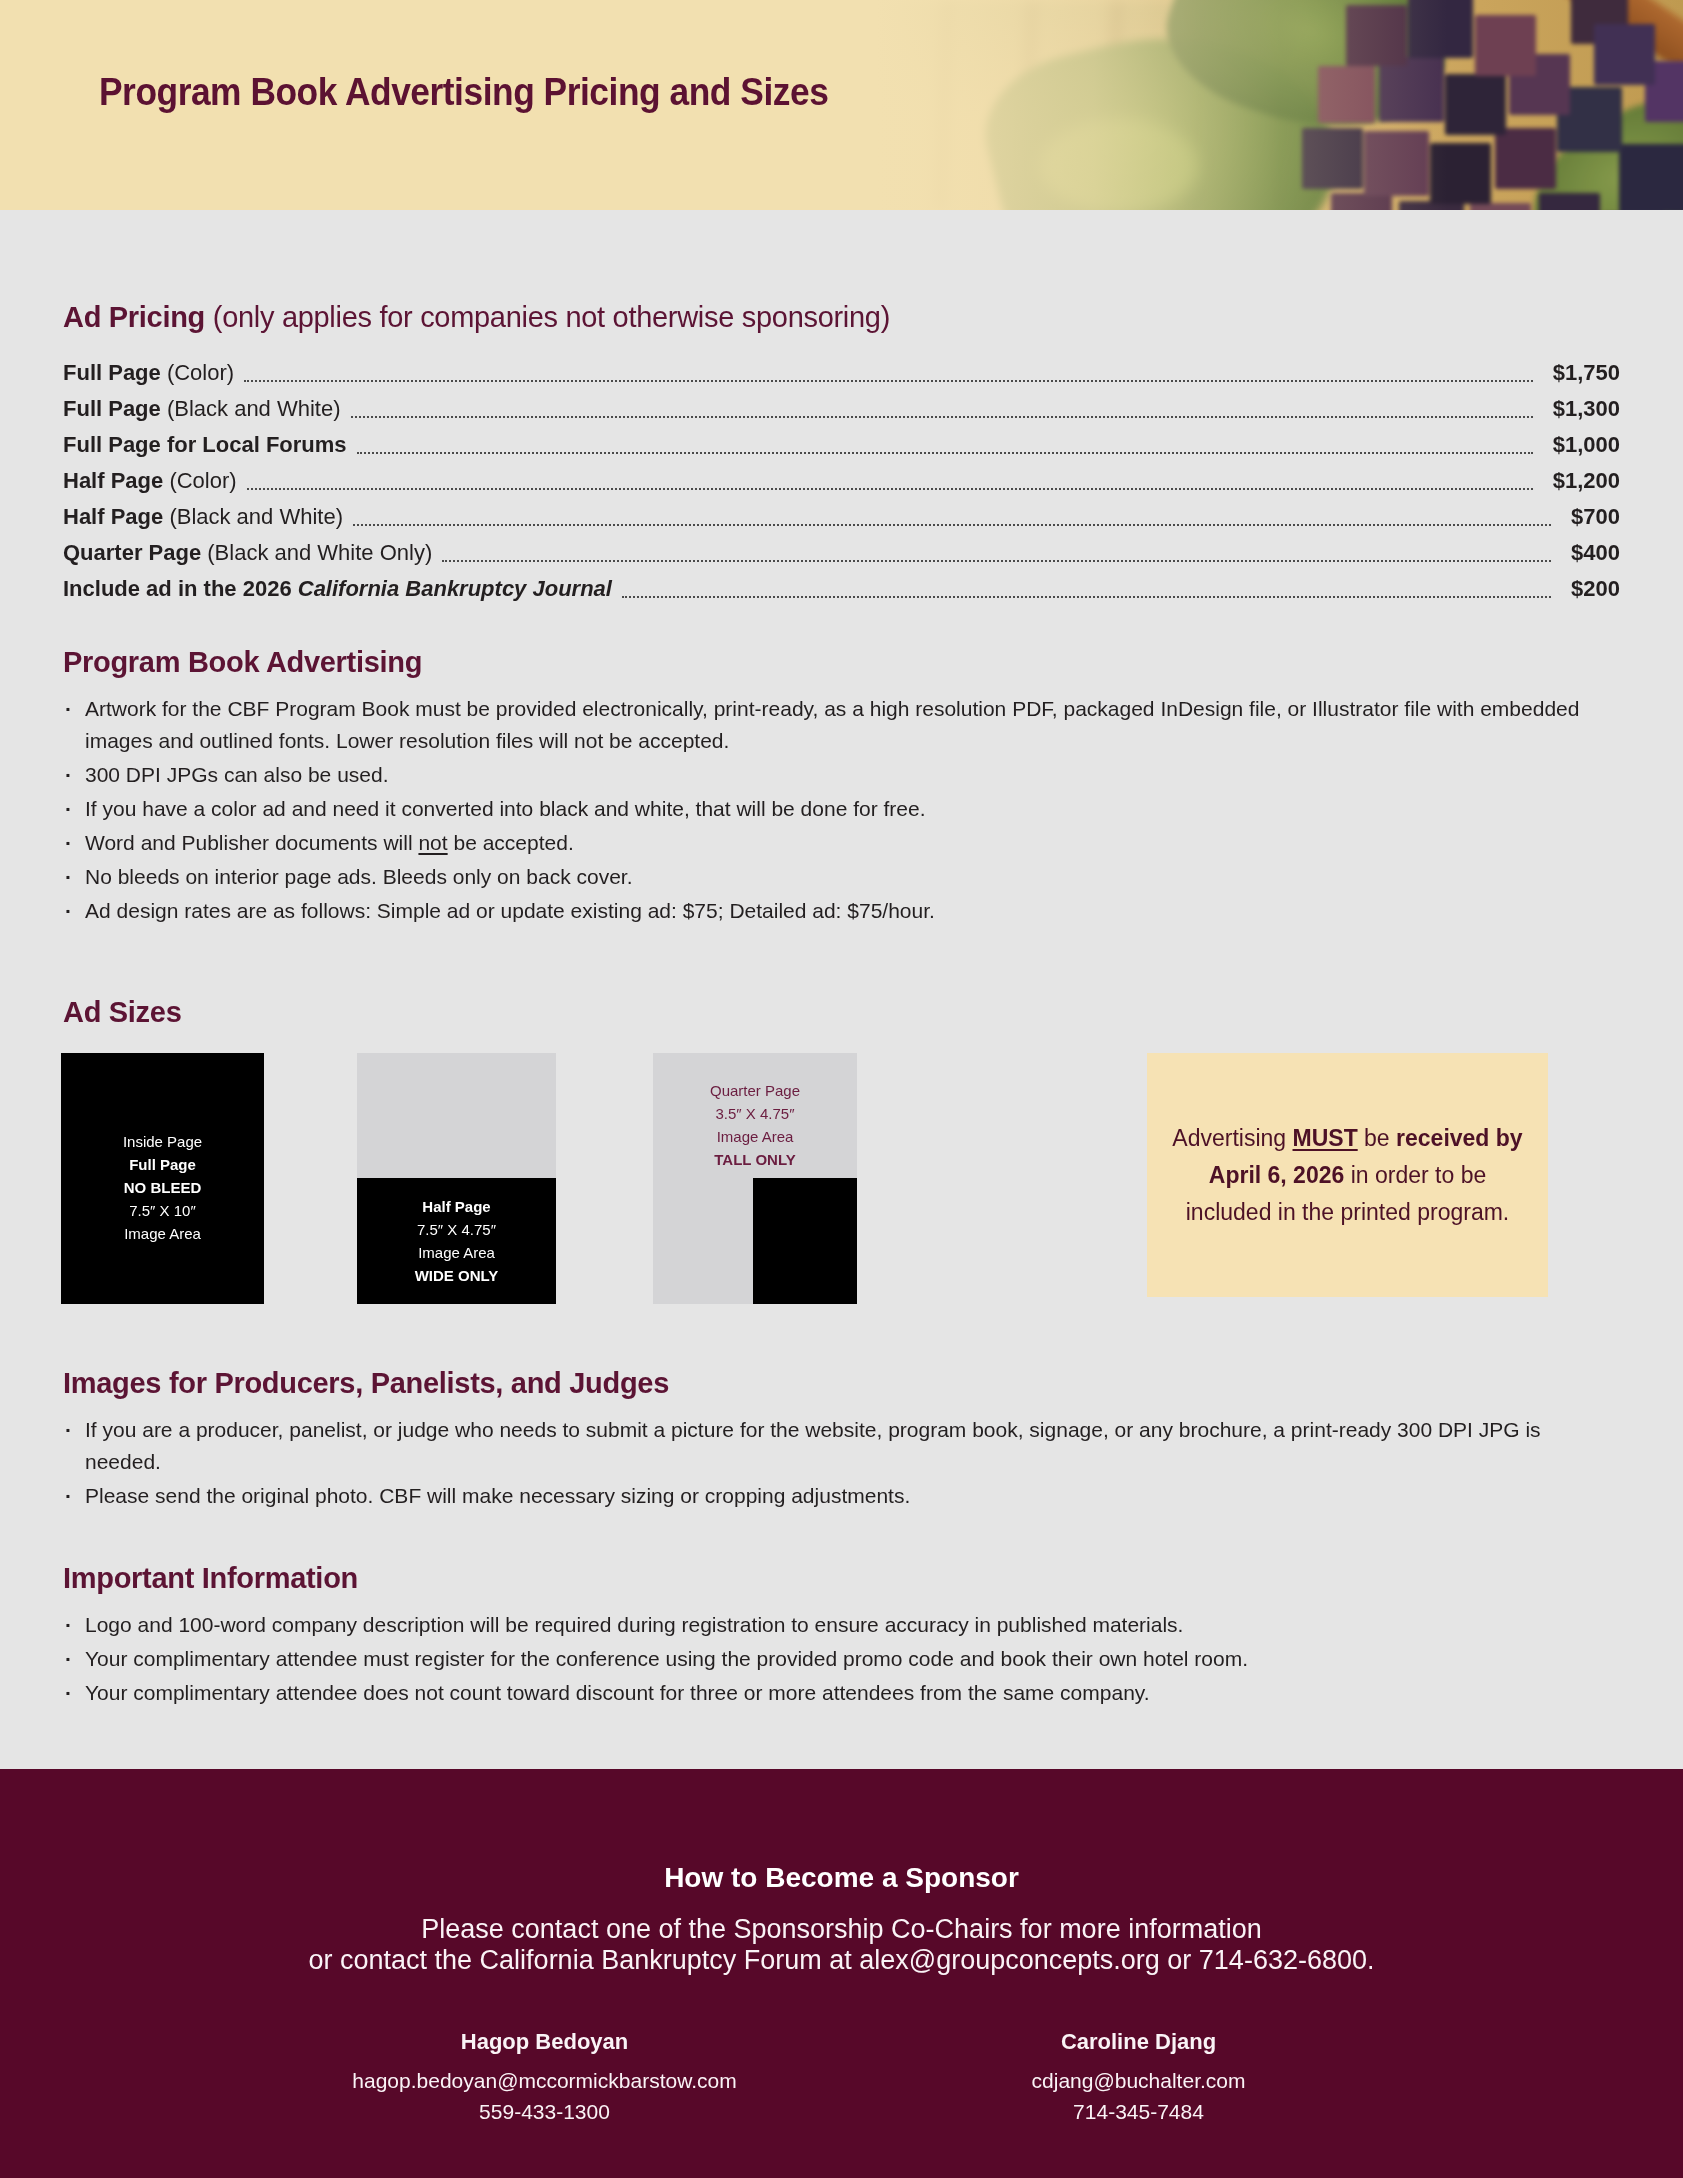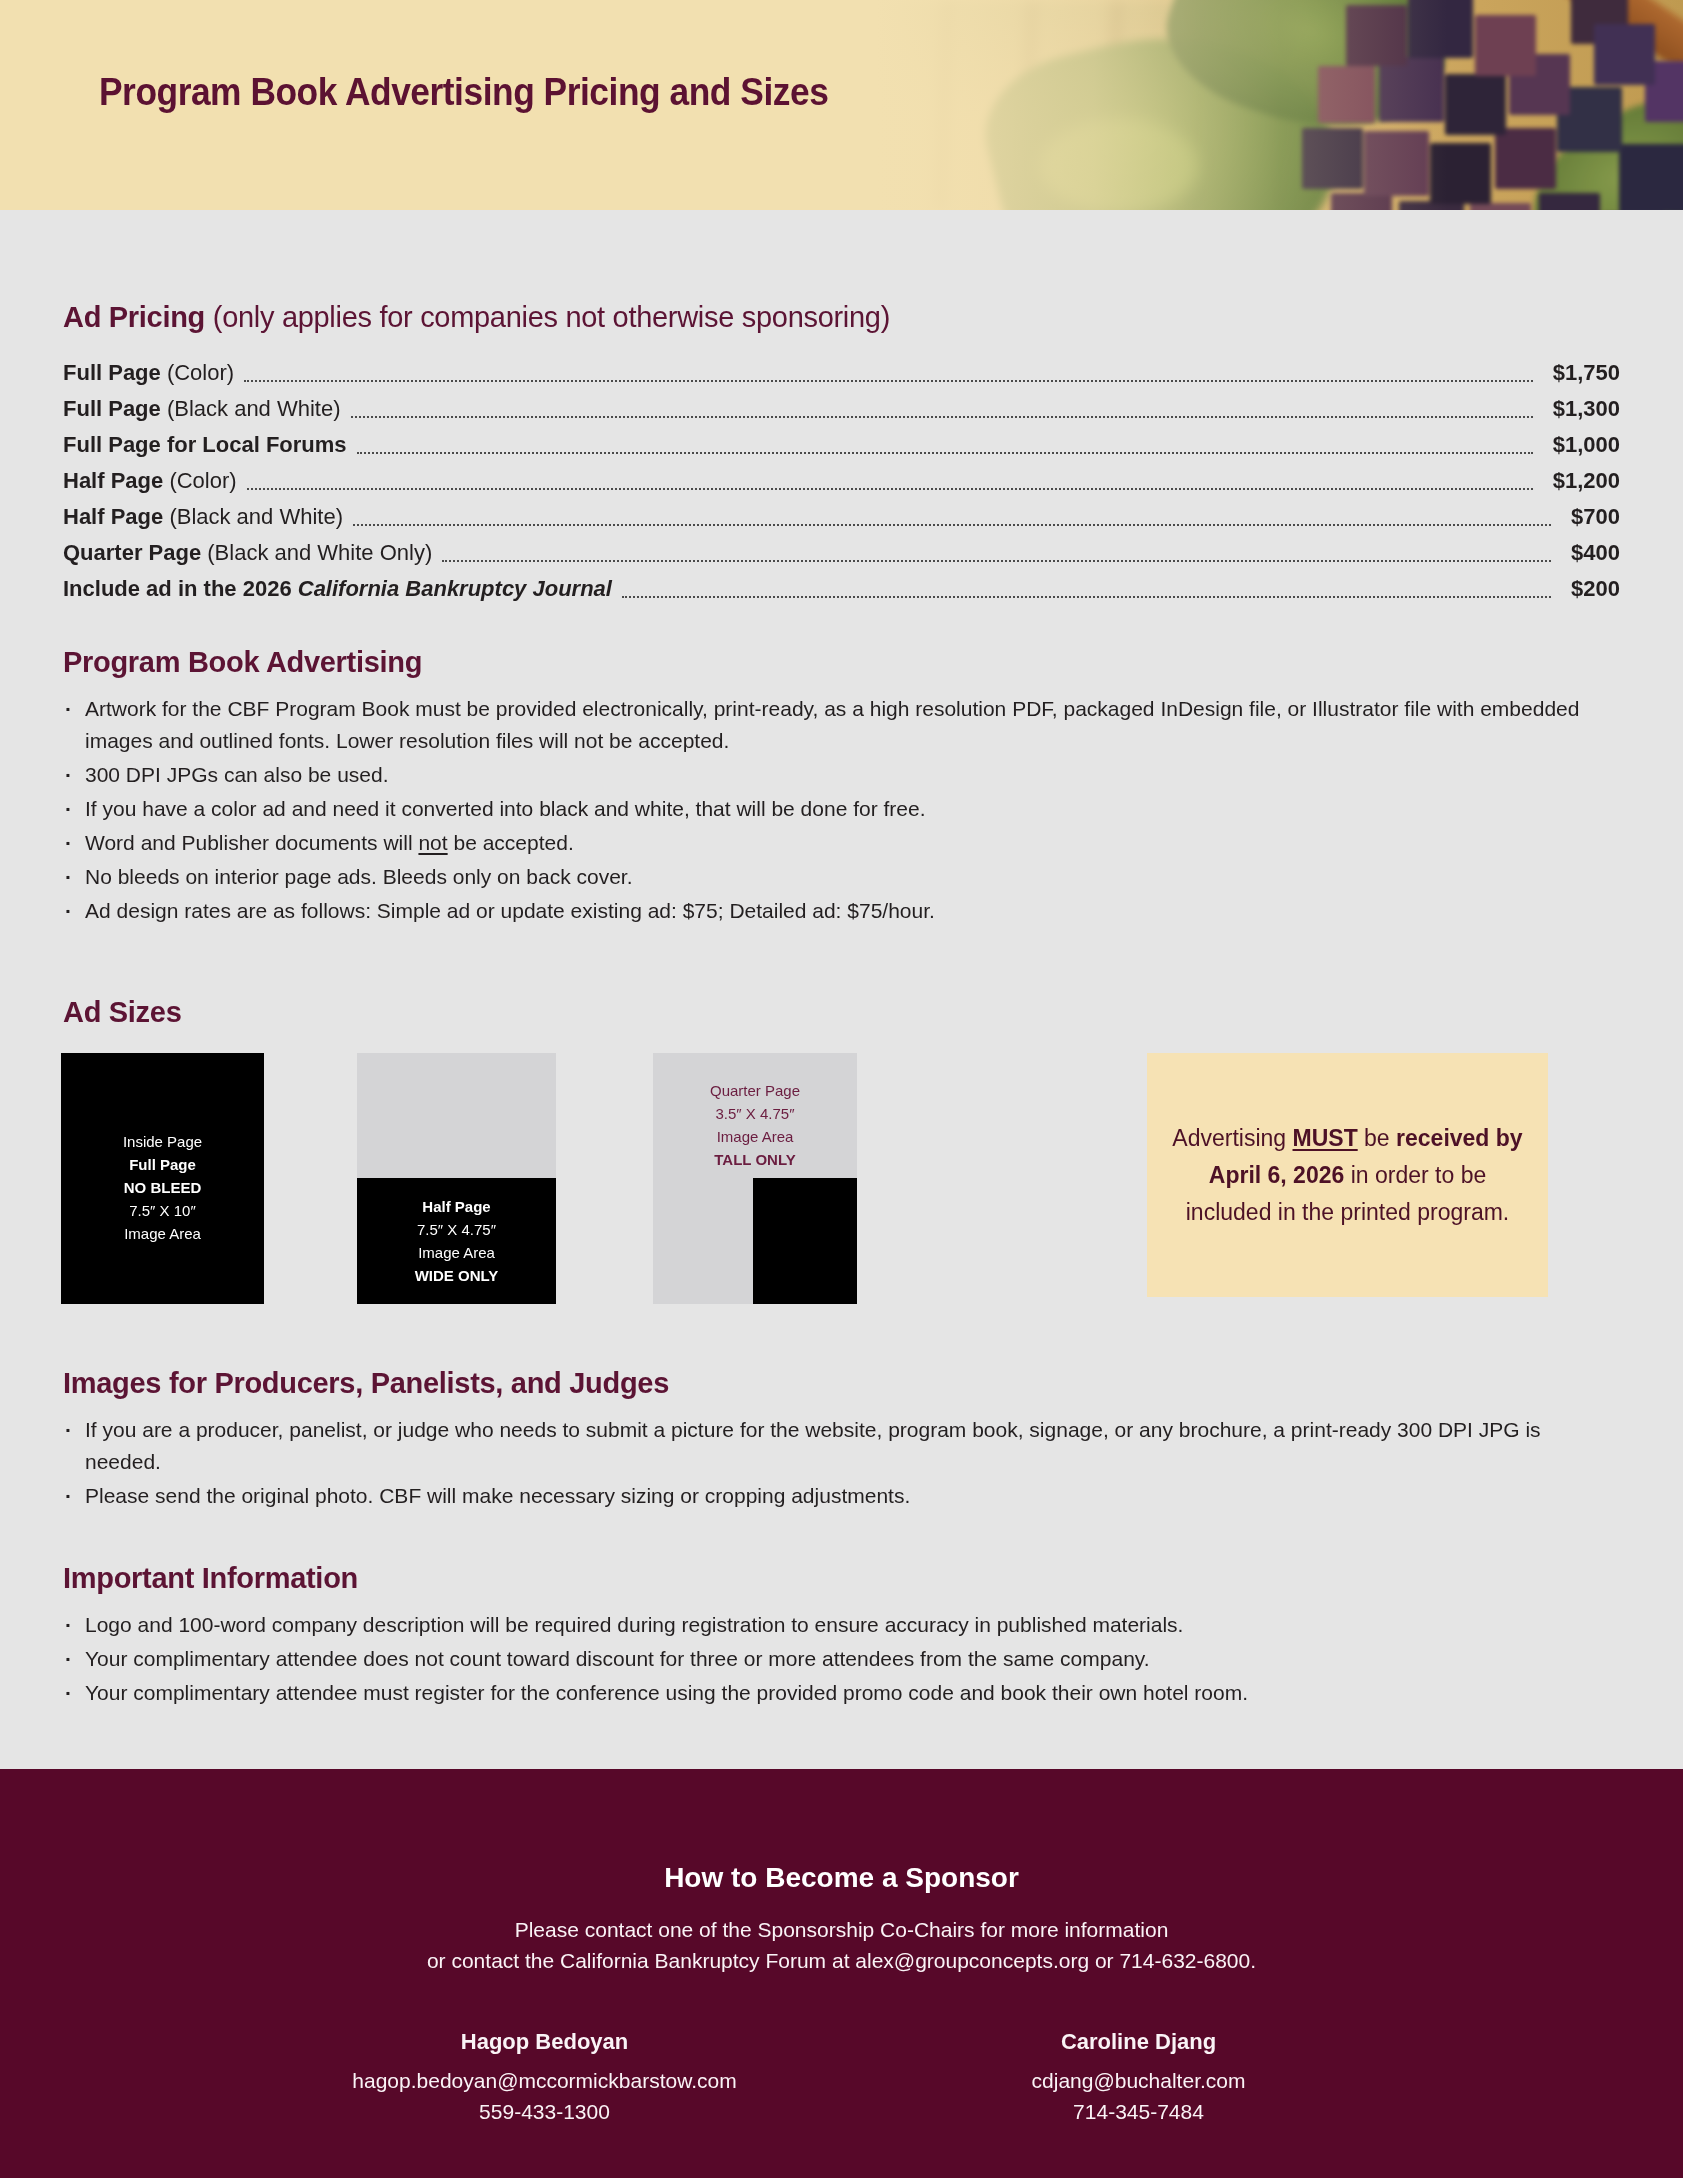--- a/index.html
+++ b/index.html
@@ -82,21 +82,21 @@
   .callout-text{font-size:23px;line-height:37px;text-align:center;color:#4d1126;width:356px;}
   .callout-text .b{font-weight:700;}
   .callout-text .bu{font-weight:700;text-decoration:underline;text-underline-offset:3px;}
 
   #images-heading{margin-top:63px;}
   #important-heading{margin-top:50px;}
 
   
   .footer{position:absolute;left:0;bottom:0;width:100%;height:409px;background:#570829;color:#faf3f6;}
   .footer-heading{margin:0;padding-top:93px;text-align:center;font-size:28px;font-weight:700;color:#ffffff;}
-  .footer-lines{margin-top:20px;text-align:center;font-size:21px;line-height:31px;}
+  .footer-lines{margin-top:20px;text-align:center;font-size:27px;line-height:31px;}
   .contacts{display:flex;width:1188px;margin:50px auto 4px auto;justify-content:center;}
   .contact{flex:1;text-align:center;font-size:21px;line-height:31px;}
   .contact .name{font-weight:700;font-size:22px;margin-bottom:8px;}
 </style>
 </head>
 <body>
 
 <div class="page">
 
   <div class="banner">
@@ -206,22 +206,22 @@
 
     <h2 class="section" id="images-heading">Images for Producers, Panelists, and Judges</h2>
     <ul class="bullets">
       <li>If you are a producer, panelist, or judge who needs to submit a picture for the website, program book, signage, or any brochure, a print-ready 300 DPI JPG is needed.</li>
       <li>Please send the original photo. CBF will make necessary sizing or cropping adjustments.</li>
     </ul>
 
     <h2 class="section" id="important-heading">Important Information</h2>
     <ul class="bullets">
       <li>Logo and 100-word company description will be required during registration to ensure accuracy in published materials.</li>
+      <li>Your complimentary attendee must register for the conference using the provided promo code and book their own hotel room.</li>
       <li>Your complimentary attendee does not count toward discount for three or more attendees from the same company.</li>
-      <li>Your complimentary attendee must register for the conference using the provided promo code and book their own hotel room.</li>
     </ul>
 
   </div>
 
   <div class="footer">
     <h2 class="footer-heading">How to Become a Sponsor</h2>
     <div class="footer-lines">
       <div>Please contact one of the Sponsorship Co-Chairs for more information</div>
       <div>or contact the California Bankruptcy Forum at alex@groupconcepts.org or 714-632-6800.</div>
     </div>

